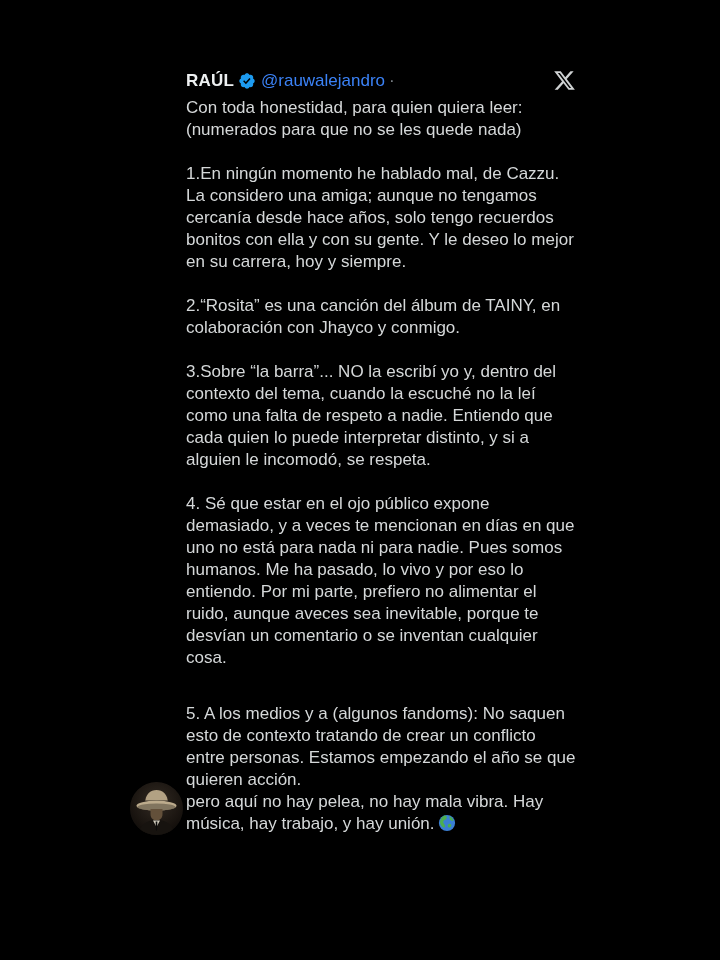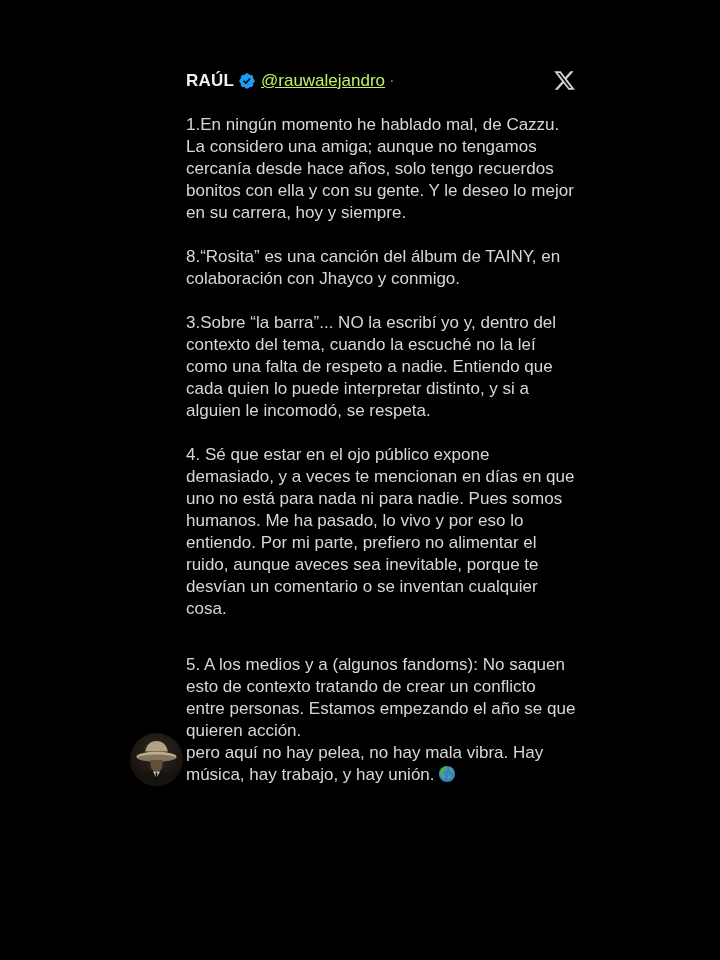--- a/index.html
+++ b/index.html
@@ -54,23 +54,22 @@
     font-weight: 700;
     color: #edf0f1;
     letter-spacing: 0.2px;
   }
   .verified-badge {
     display: inline-flex;
     margin-left: 4px;
   }
   .verified-badge svg { display: block; }
   .author-handle {
-    color: #bef264;
+    color: #3b82f6;
     margin-left: 5px;
-    text-decoration: underline;
   }
   .handle-separator {
     color: #7b8288;
     margin-left: 4px;
   }
   .x-logo {
     margin-top: -1px;
   }
   .x-logo svg { display: block; }
   .intro {
@@ -131,23 +130,25 @@
           <span class="author-handle">@rauwalejandro</span>
           <span class="handle-separator">·</span>
         </div>
         <div class="x-logo">
           <svg width="23" height="23" viewBox="0 0 24 24">
             <path fill="#cfd2d3" d="M18.244 2.25h3.308l-7.227 8.26 8.502 11.24H16.17l-5.214-6.817L4.99 21.75H1.68l7.73-8.835L1.254 2.25H8.08l4.713 6.231zm-1.161 17.52h1.833L7.084 4.126H5.117z"></path>
           </svg>
         </div>
       </div>
 
+      <p class="intro">Con toda honestidad, para quien quiera leer:
+(numerados para que no se les quede nada)</p>
 
       <p class="para para-first">1.En ningún momento he hablado mal, de Cazzu. La considero una amiga; aunque no tengamos cercanía desde hace años, solo tengo recuerdos bonitos con ella y con su gente. Y le deseo lo mejor en su carrera, hoy y siempre.</p>
-      <p class="para">8.“Rosita” es una canción del álbum de TAINY, en colaboración con Jhayco y conmigo.</p>
+      <p class="para">2.“Rosita” es una canción del álbum de TAINY, en colaboración con Jhayco y conmigo.</p>
       <p class="para">3.Sobre “la barra”... NO la escribí yo y, dentro del contexto del tema, cuando la escuché no la leí como una falta de respeto a nadie. Entiendo que cada quien lo puede interpretar distinto, y si a alguien le incomodó, se respeta.</p>
       <p class="para">4. Sé que estar en el ojo público expone demasiado, y a veces te mencionan en días en que uno no está para nada ni para nadie. Pues somos humanos. Me ha pasado, lo vivo y por eso lo entiendo. Por mi parte, prefiero no alimentar el ruido, aunque aveces sea inevitable, porque te desvían un comentario o se inventan cualquier cosa.</p>
       <p class="para para-last"><span>5. A los medios y a (algunos fandoms): No saquen esto de contexto tratando de crear un conflicto entre personas. Estamos empezando el año se que quieren acción.
 pero aquí no hay pelea, no hay mala vibra. Hay música, hay trabajo, y hay unión.</span><span class="globe"><svg width="18" height="18" viewBox="0 0 20 20">
         <circle cx="10" cy="10" r="9" fill="#3b7fd4"></circle>
         <path d="M7.2 1.6 C9.2 1.2 10.2 2.6 9.6 4.6 C9.1 6.4 7.2 6.2 6.1 7.8 C5.1 9.3 6.6 10.9 7.6 12.4 C8.6 14 7.1 15.6 5.6 14.6 C3.1 12.9 1.6 10.2 2.5 7.1 C3.2 4.7 5.4 2.1 7.2 1.6 Z" fill="#4caf50"></path>
         <path d="M12 11 C13.6 10.4 15.2 11.4 14.7 13 C14.2 14.6 12.6 15.7 11.5 14.6 C10.5 13.6 10.7 11.5 12 11 Z" fill="#4caf50"></path>
         <path d="M13 2.4 C15.2 3.4 16.8 5.4 17.2 7.6 C15.8 8.2 13.6 7.2 13.1 5.6 C12.6 4.1 12.5 3 13 2.4 Z" fill="#4caf50"></path>
       </svg></span></p>
 

